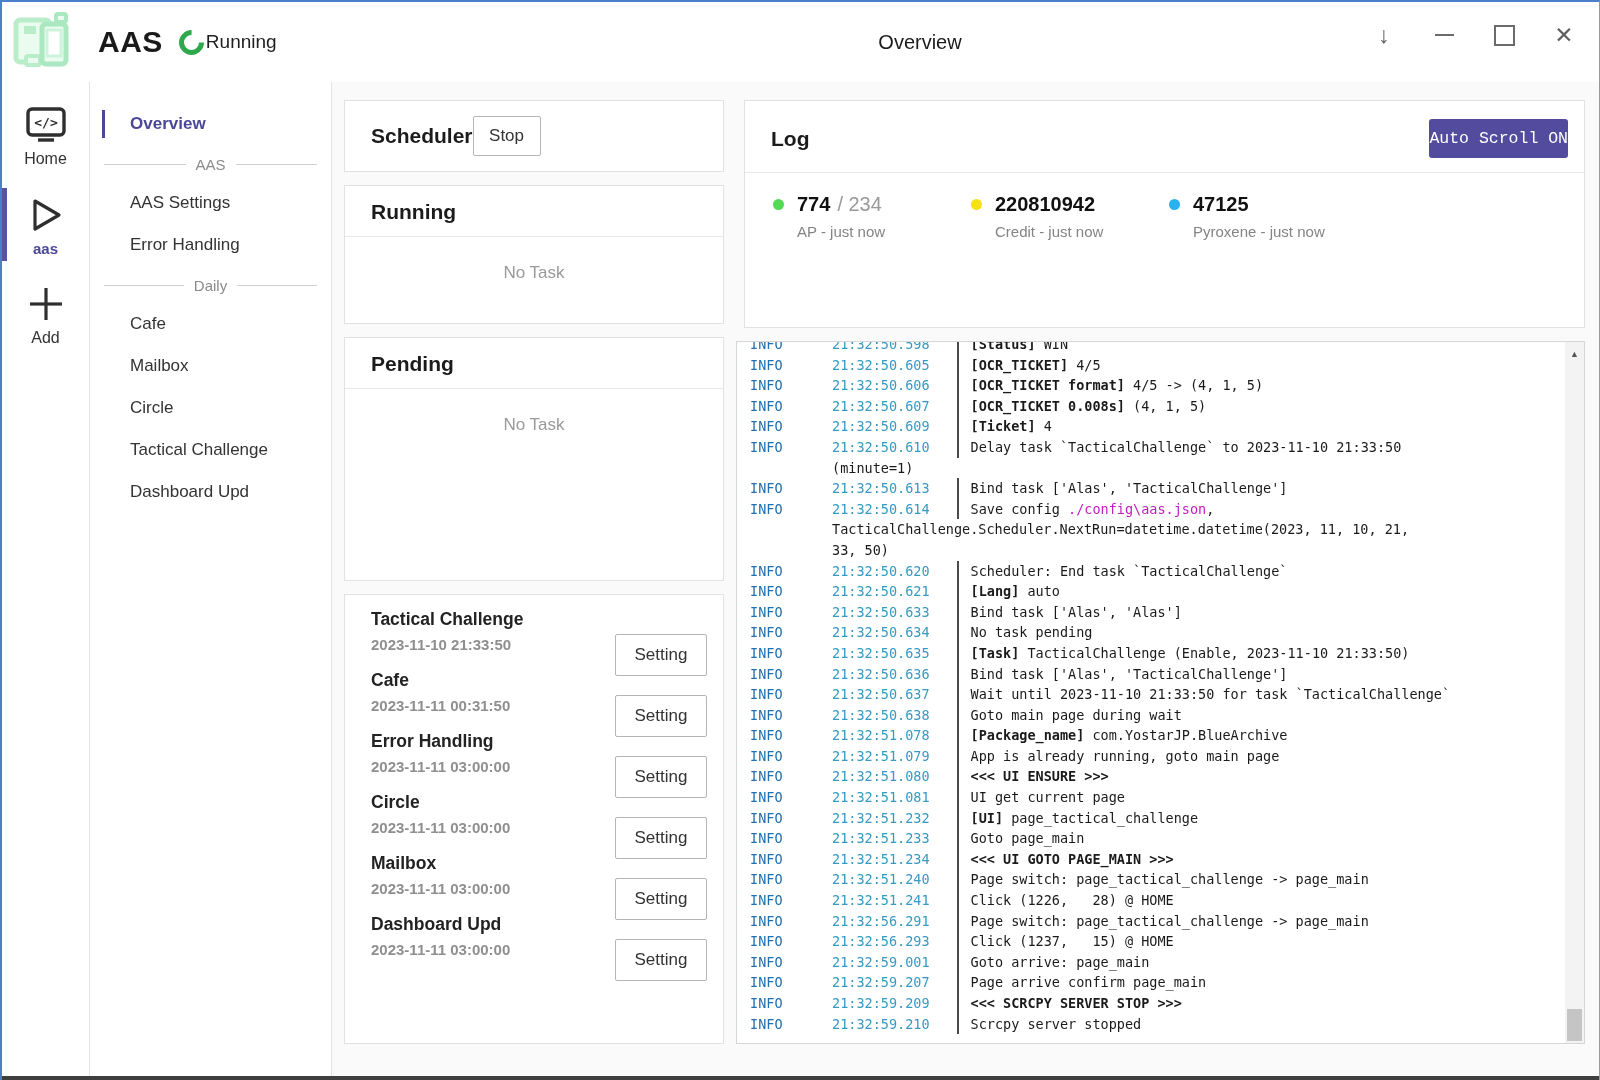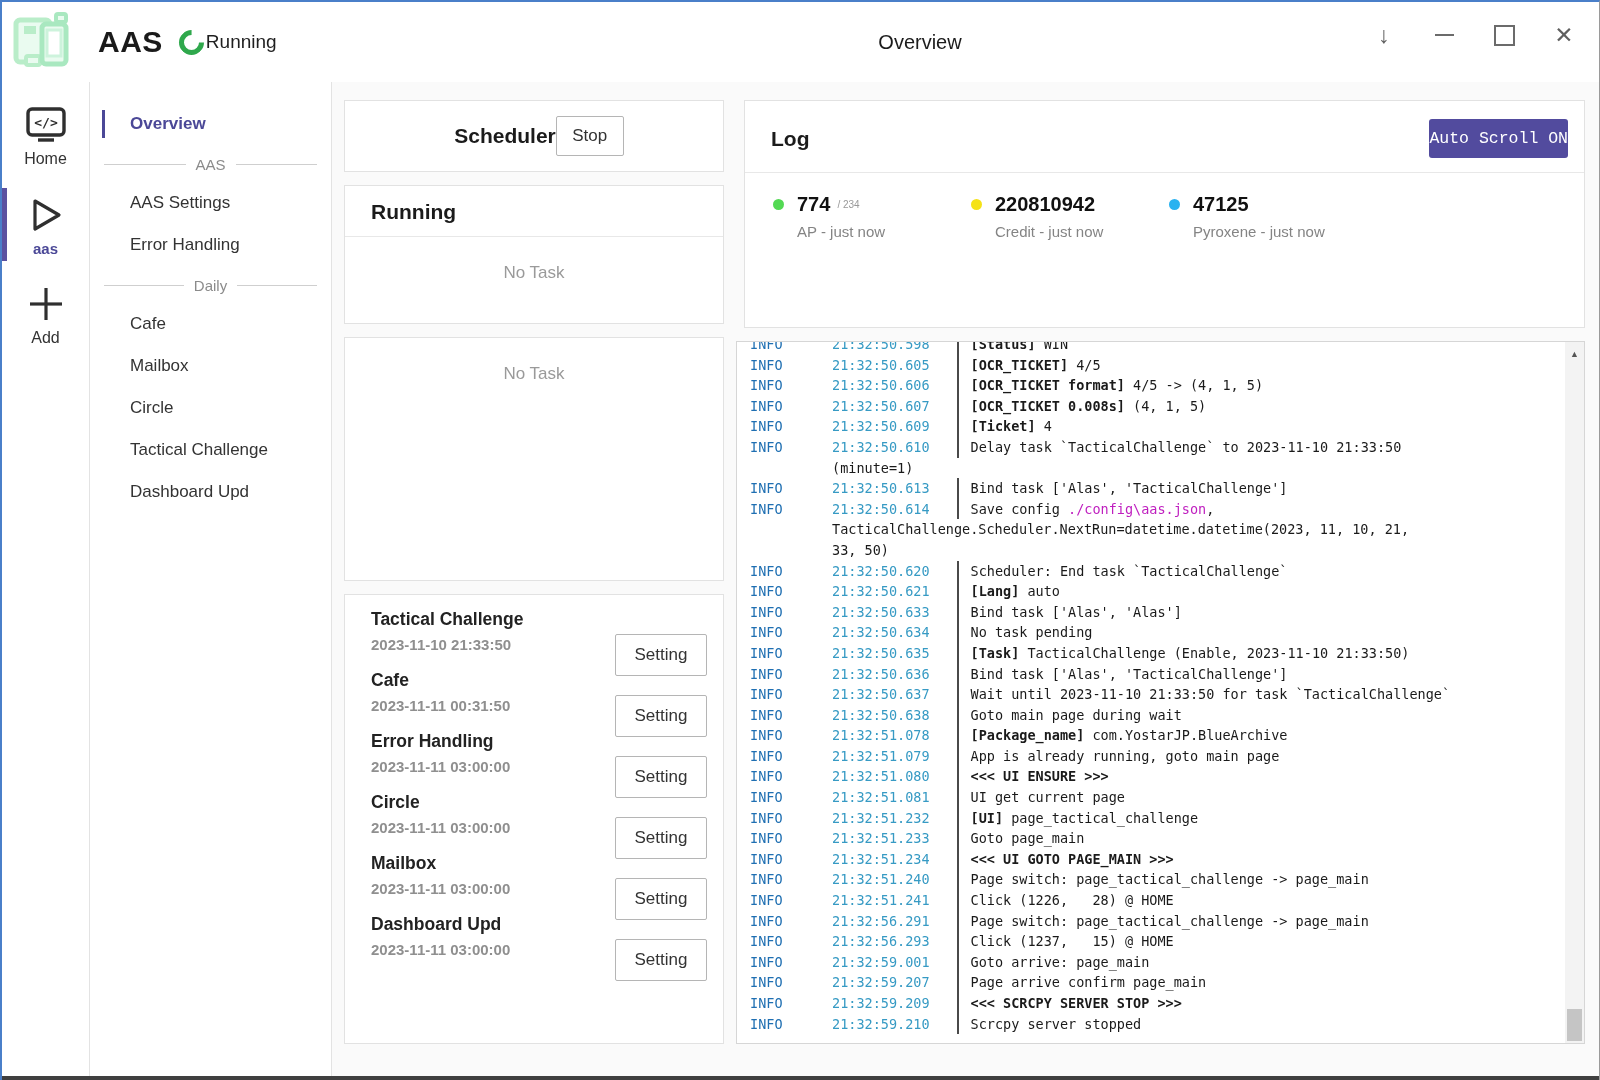--- a/index.html
+++ b/index.html
@@ -45,21 +45,21 @@
   .sdiv { display:flex; align-items:center; gap:10px; color:#8b8b8b; font-size:15px;
           padding:10px 14px 10px 14px; }
   .sdiv::before, .sdiv::after { content:""; flex:1; border-top:1px solid #cfcfcf; }
 
   
   .main { flex:1; background:#fafafa; padding:18px 14px 0 12px; display:flex; gap:12px; min-width:0; }
   .col1 { width:380px; flex:0 0 380px; display:flex; flex-direction:column; gap:13px; height:944px; }
   .col2 { flex:1; display:flex; flex-direction:column; gap:13px; height:944px; min-width:0; }
   .card { background:#fff; border:1px solid #e2e2e2; }
 
-  .card-scheduler { height:72px; display:flex; align-items:center; justify-content:center;
+  .card-scheduler { height:72px; display:flex; align-items:center; justify-content:flex-start;
                     padding:0 16px 0 26px; }
   .card-title { font-size:21px; font-weight:600; color:#1b1b1b; }
   .btn-outline { background:#fff; border:1px solid #b5b5b5; border-radius:2px; color:#333;
                  font-size:17px; font-family:"Liberation Sans", sans-serif; cursor:pointer; }
   .stop-btn { width:68px; height:40px; }
 
   .card-running { height:140px; }
   .card-pending { height:244px; }
   .card-head { padding:14px 24px 12px 26px; border-bottom:1px solid #e8e8e8; }
   .no-task { text-align:center; color:#9a9a9a; font-size:17px; margin-top:26px; }
@@ -75,21 +75,21 @@
   .card-loghead { height:228px;margin-left:8px; }
   .loghead-top { display:flex; align-items:center; justify-content:space-between;
                  padding:18px 16px 14px 26px; border-bottom:1px solid #e8e8e8; }
   .autoscroll-btn { background:#524b9e; color:#fff; border:none; border-radius:3px;
                     font-size:16.5px; padding:10px 0; font-family:Liberation Mono, monospace; cursor:pointer; }
   .log-stats { display:flex; padding:20px 0 0 28px; }
   .stat { width:198px; }
   .stat-top { display:flex; align-items:center; }
   .dot { width:11px; height:11px; border-radius:50%; flex:0 0 11px; margin-right:13px; }
   .stat-value { font-size:20px; font-weight:bold; color:#111; }
-  .stat-suffix { font-size:10px; color:#999; margin-left:7px;text-align:right; }
+  .stat-suffix { font-size:20px; color:#999; margin-left:7px;text-align:right; }
   .stat-label { font-size:15px; color:#848484; margin-top:7px; margin-left:24px; }
 
   
   .console { flex:1; position:relative; background:#fff; border:1px solid #d6d6d6; overflow:hidden; }
   .console-lines { position:absolute; inset:0 20px 0 0; overflow:hidden;
                    padding:0 0 0 13px; margin-top:-8px;
                    font-family:"DejaVu Sans Mono", monospace; font-size:13.5px; line-height:20.6px; color:#1a1a1a; }
   .log-row { display:flex; align-items:stretch; white-space:pre; }
   .lvl  { width:82px;  flex:0 0 82px;  color:#1f6fb2; }
   .time { width:125px; flex:0 0 125px; color:#369ac4; }
@@ -205,20 +205,23 @@
         </div>
 
         <div class="card card-running">
           <div class="card-head">
             <span class="card-title">Running</span>
           </div>
           <div class="no-task">No Task</div>
         </div>
 
         <div class="card card-pending">
+          <div class="card-head">
+            <span class="card-title">Pending</span>
+          </div>
           <div class="no-task">No Task</div>
         </div>
 
         <div class="card card-waiting">
           <div class="wlist">
               <div class="wrow">
     <div>
       <div class="wname">Tactical Challenge</div>
       <div class="wdate">2023-11-10 21:33:50</div>
     </div>

